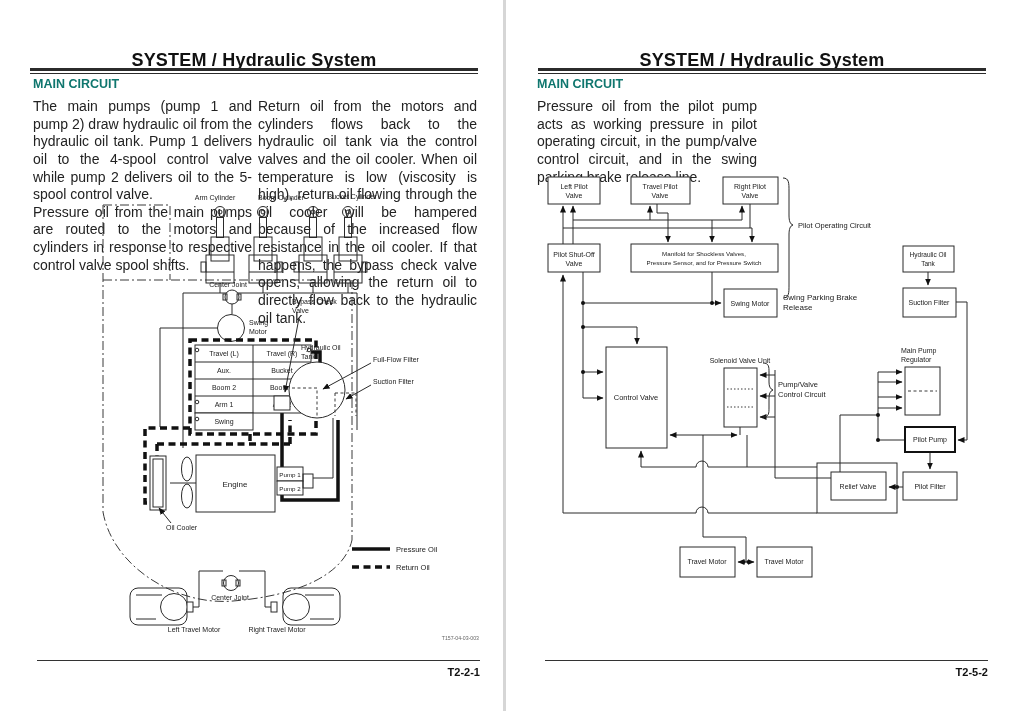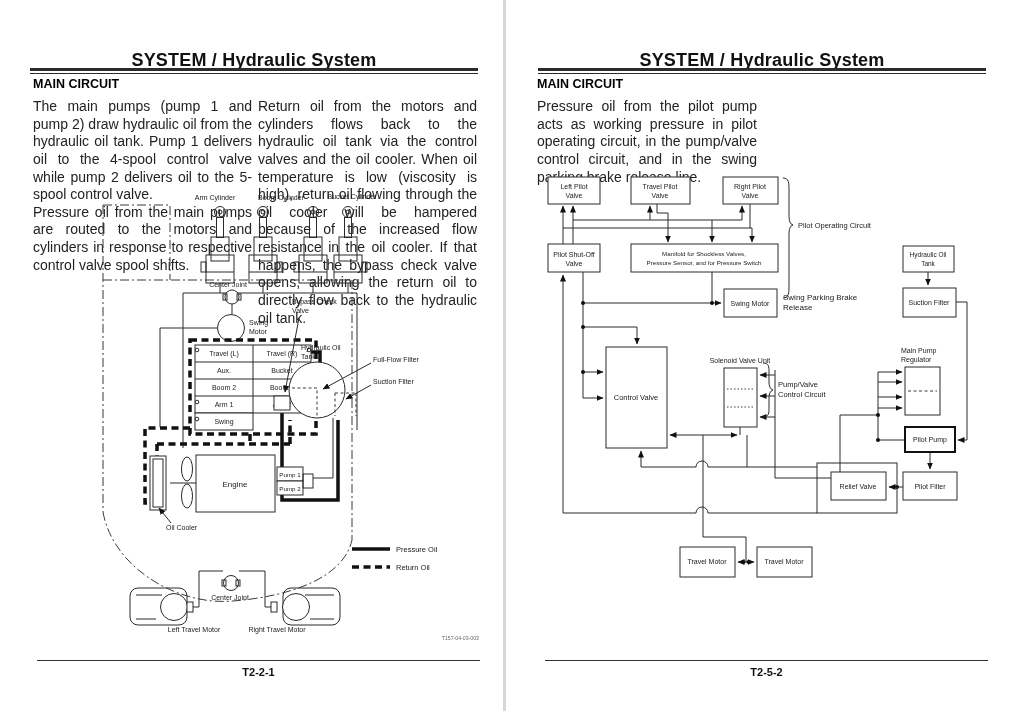--- a/index.html
+++ b/index.html
@@ -2,24 +2,24 @@
 <html><head>
 <meta charset="utf-8">
 <style>
   html,body{margin:0;padding:0;background:#ffffff;}
   .stage{position:relative;width:1009px;height:711px;background:#fff;overflow:hidden;
          font-family:"Liberation Sans",sans-serif;color:#1a1a1a;}
   .divider{position:absolute;left:503px;top:0;width:3px;height:711px;background:#d6d6d6;}
   .pgheader{position:absolute;font-weight:bold;font-size:18px;text-align:center;letter-spacing:.2px;color:#111;}
   .rule-thick{position:absolute;height:0;border-top:3px solid #2b2b2b;}
   .rule-thin{position:absolute;height:0;border-top:1px solid #2b2b2b;}
-  .secttl{position:absolute;font-weight:bold;font-size:12.5px;color:#000000;}
+  .secttl{position:absolute;font-weight:bold;font-size:12.5px;color:#0f766e;}
   .bodycol{position:absolute;font-size:14px;line-height:1.26;text-align:justify;white-space:pre-line;color:#222;}
   .footrule{position:absolute;height:0;border-top:1.5px solid #333;}
-  .pgfoot{position:absolute;font-weight:bold;font-size:11px;text-align:center;color:#111;}
+  .pgfoot{position:absolute;font-weight:bold;font-size:11px;text-align:right;color:#111;}
   svg{position:absolute;top:0;}
   svg text{font-family:"Liberation Sans",sans-serif;fill:#1a1a1a;font-size:7px;}
   .am{text-anchor:middle;}
   .ae{text-anchor:end;}
   .t8{font-size:8px;}
   .t75{font-size:7.5px;}
   .t65{font-size:6.5px;}
   .t6{font-size:6.2px;}
   .t55{font-size:5.2px;fill:#666;}
   .ln{stroke:#2a2a2a;stroke-width:1;fill:none;}

